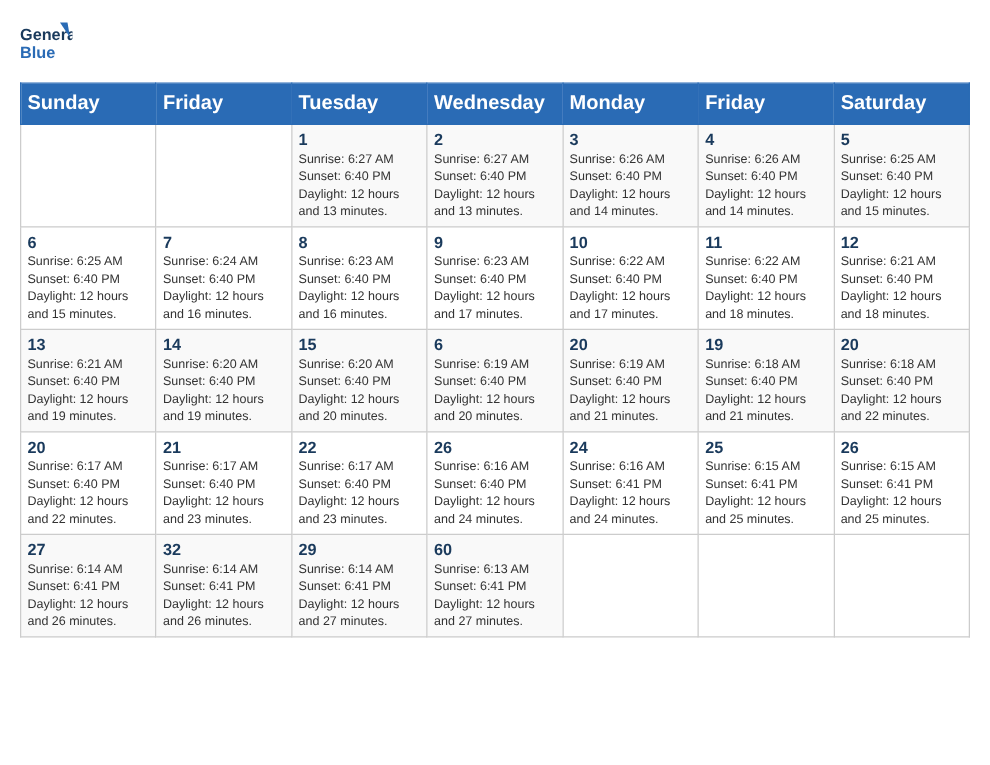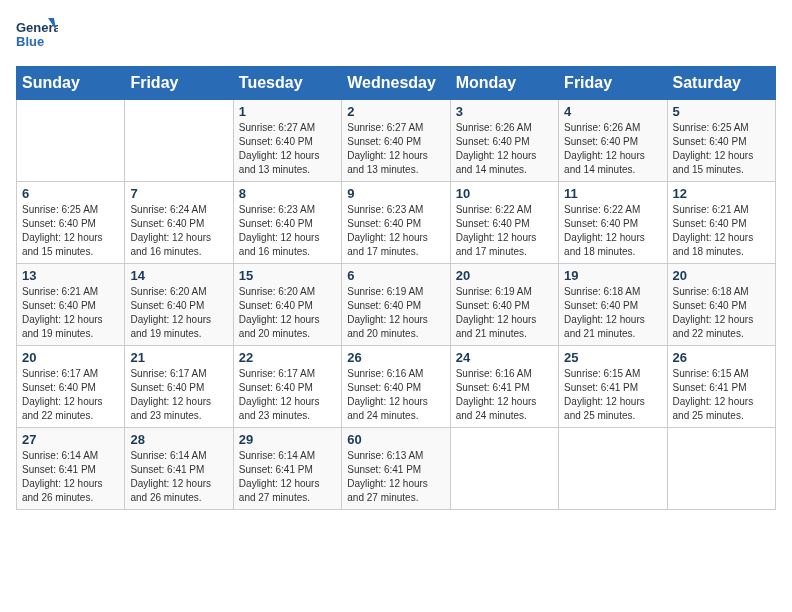--- a/index.html
+++ b/index.html
@@ -219,21 +219,21 @@
           <span class="day-number">26</span>
           <div class="day-info">Sunrise: 6:15 AM<br>Sunset: 6:41 PM<br>Daylight: 12 hours and 25 minutes.</div>
         </td>
       </tr>
       <tr>
         <td>
           <span class="day-number">27</span>
           <div class="day-info">Sunrise: 6:14 AM<br>Sunset: 6:41 PM<br>Daylight: 12 hours and 26 minutes.</div>
         </td>
         <td>
-          <span class="day-number">28</span>
+          <span class="day-number">32</span>
           <div class="day-info">Sunrise: 6:14 AM<br>Sunset: 6:41 PM<br>Daylight: 12 hours and 26 minutes.</div>
         </td>
         <td>
           <span class="day-number">29</span>
           <div class="day-info">Sunrise: 6:14 AM<br>Sunset: 6:41 PM<br>Daylight: 12 hours and 27 minutes.</div>
         </td>
         <td>
           <span class="day-number">60</span>
           <div class="day-info">Sunrise: 6:13 AM<br>Sunset: 6:41 PM<br>Daylight: 12 hours and 27 minutes.</div>
         </td>

